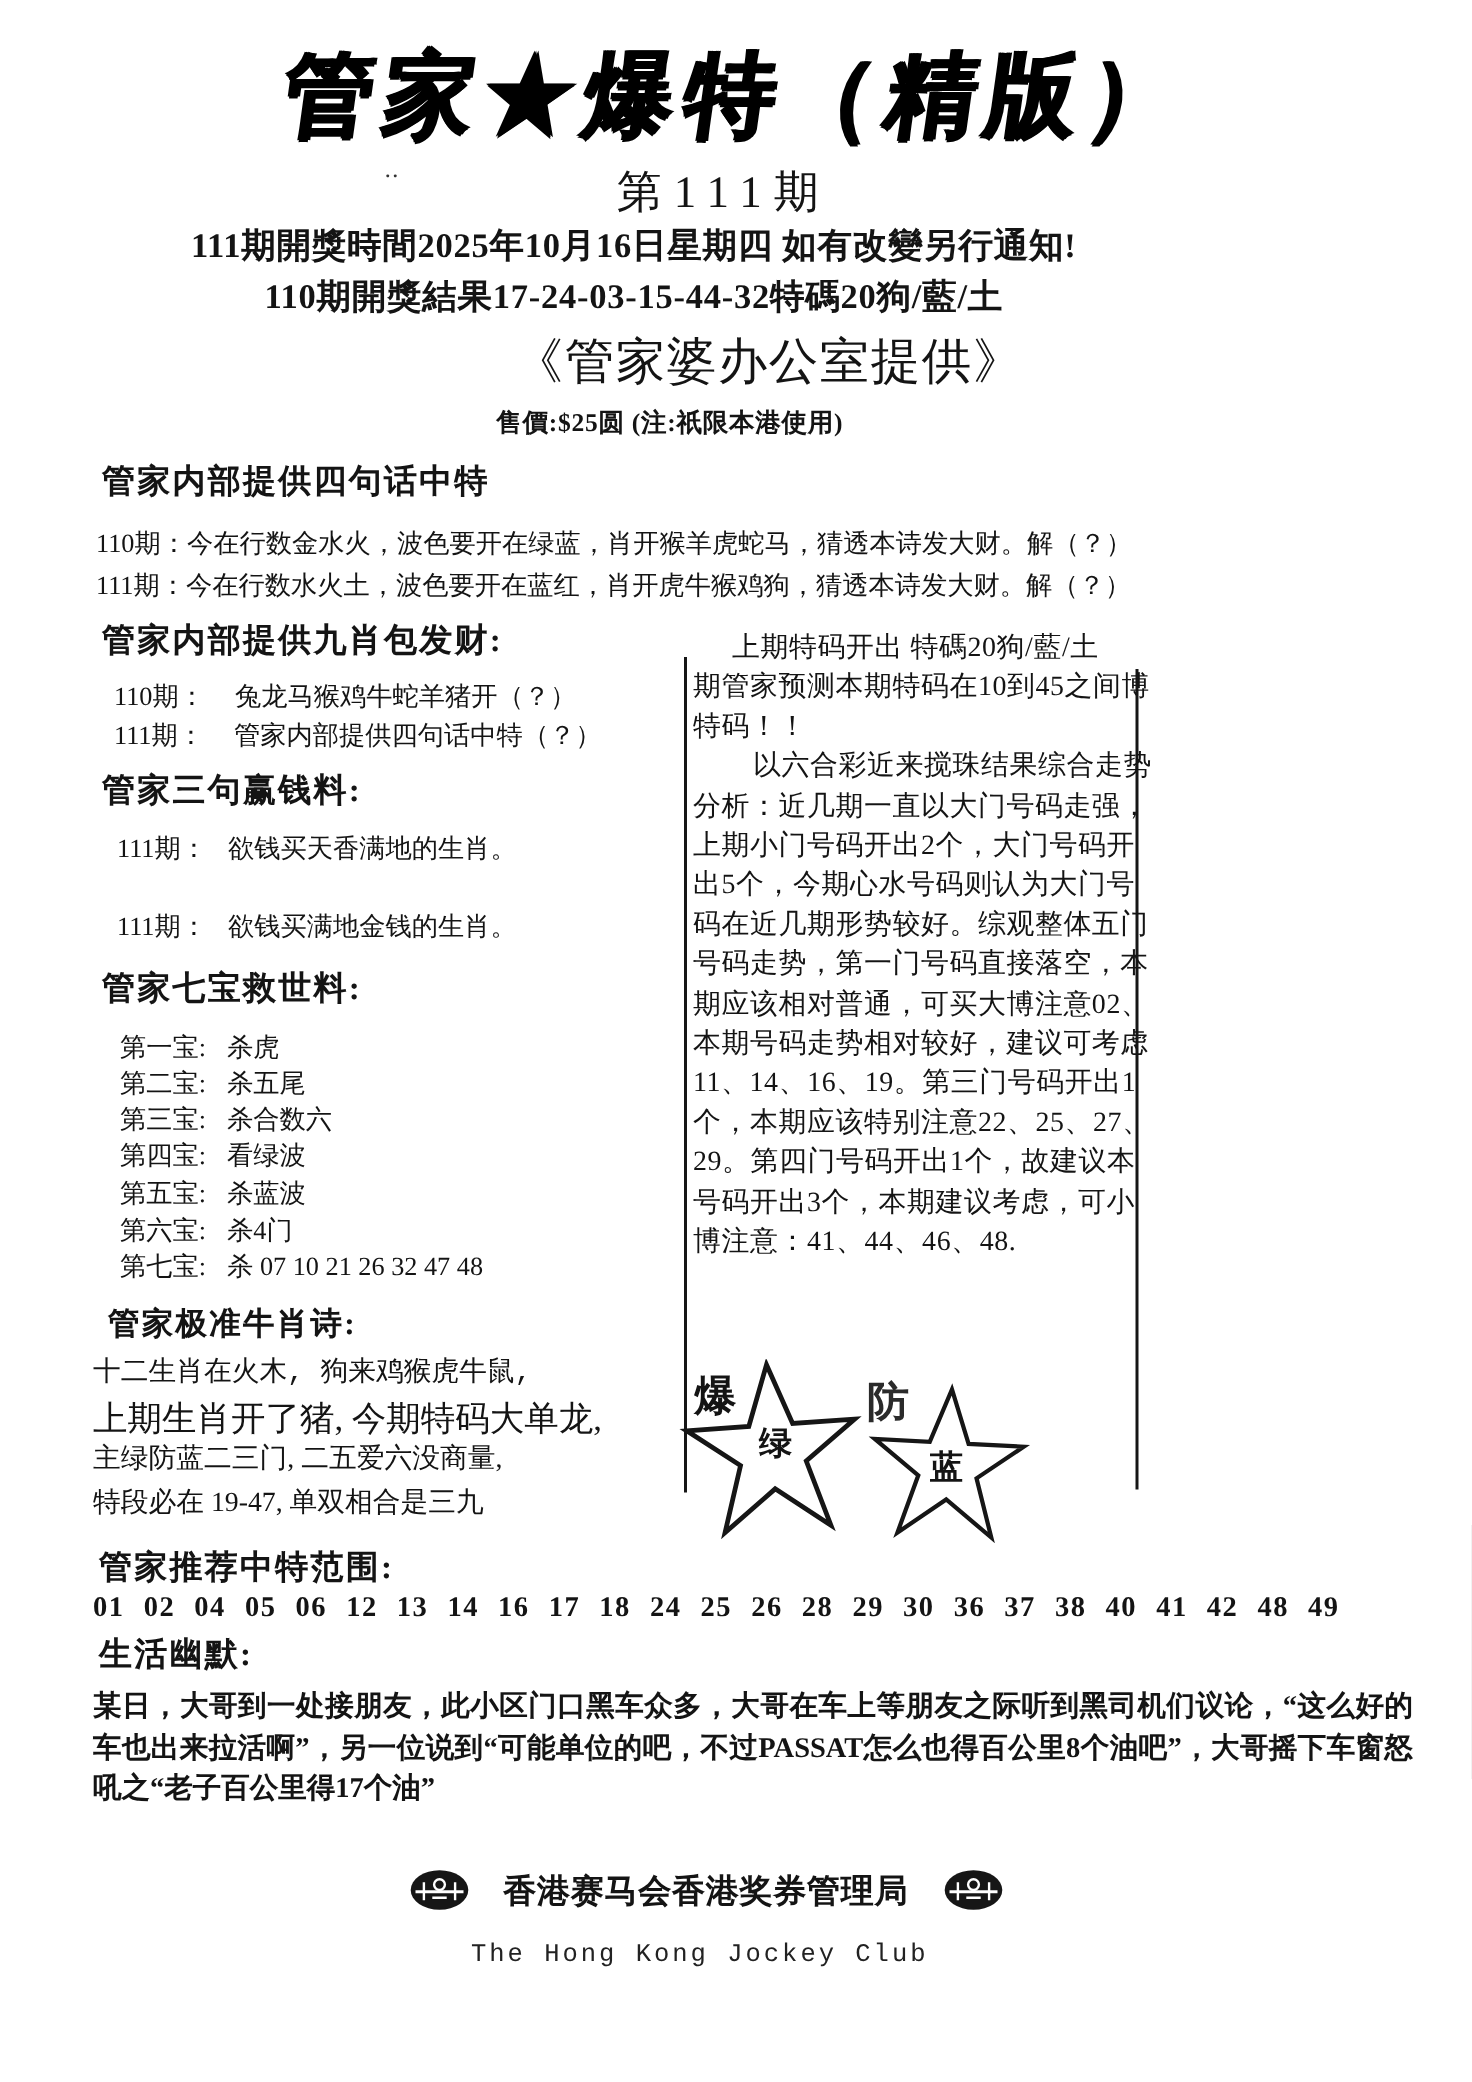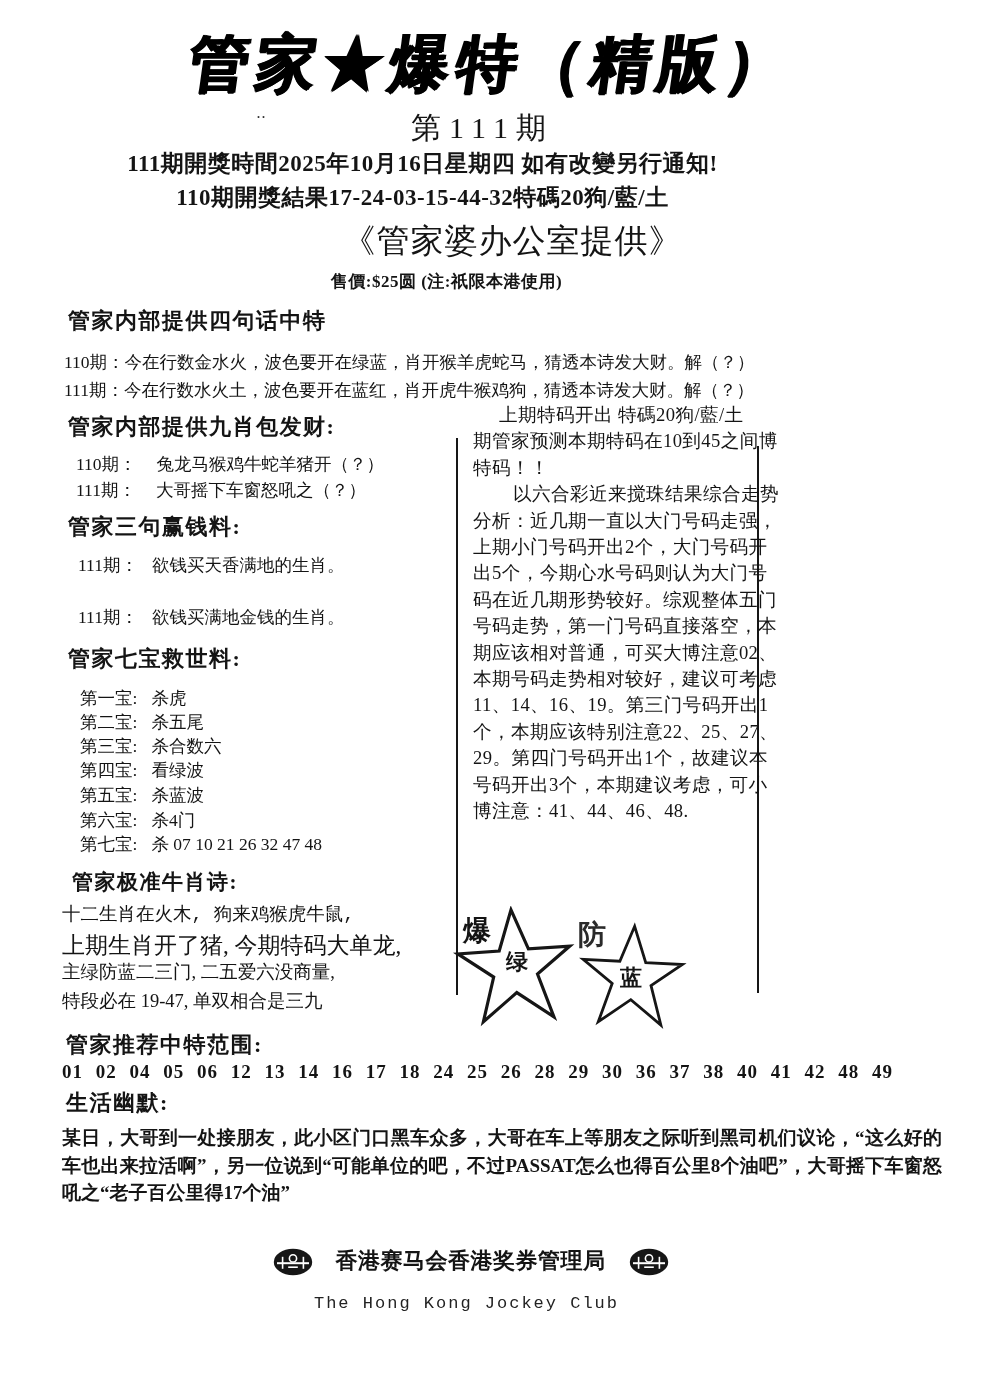--- a/index.html
+++ b/index.html
@@ -38,21 +38,21 @@
   .vrule{width:2px;background:#161616;}
 
   .star-wrap{pointer-events:none;}
   .star-label{font-size:28px;font-weight:bold;}
   .star-inner{font-size:22px;font-weight:bold;}
 
   .numbers{font-size:19px;font-weight:bold;letter-spacing:1px;word-spacing:7px;white-space:nowrap;}
   .humor{width:880px;font-size:19px;font-weight:bold;line-height:27.5px;text-align:justify;}
 
   .footer-row{top:1246px;margin-left:-20px;}
-  .footer-row .inner{display:inline-flex;align-items:flex-end;gap:23px;}
+  .footer-row .inner{display:inline-flex;align-items:flex-start;gap:23px;}
   .org-cn{font-size:22px;font-weight:bold;letter-spacing:0.5px;}
   .org-en{top:1294px;margin-left:-24px;font-size:17px;letter-spacing:2px;
           font-family:"Liberation Mono","DejaVu Sans Mono",monospace;color:#222;}
 </style>
 </head>
 <body>
 
 <div class="sheet">
 
   <div class="abs ctr main-title">管家★爆特（精版）</div>
@@ -65,21 +65,21 @@
 
   <div class="abs sec-head" style="left:68px;top:306px;">管家内部提供四句话中特</div>
   <div class="abs body-line" style="left:64px;top:350px;">110期：今在行数金水火，波色要开在绿蓝，肖开猴羊虎蛇马，猜透本诗发大财。解（？）</div>
   <div class="abs body-line" style="left:64px;top:378px;">111期：今在行数水火土，波色要开在蓝红，肖开虎牛猴鸡狗，猜透本诗发大财。解（？）</div>
 
   <div class="abs sec-head" style="left:68px;top:412px;">管家内部提供九肖包发财:</div>
   <div class="abs body-line" style="left:76px;top:452px;">
     <span class="lbl gap-lg">110期：</span><span>兔龙马猴鸡牛蛇羊猪开（？）</span>
   </div>
   <div class="abs body-line" style="left:76px;top:478px;">
-    <span class="lbl gap-lg">111期：</span><span>大哥摇下车窗怒吼之（？）</span>
+    <span class="lbl gap-lg">111期：</span><span>管家内部提供四句话中特（？）</span>
   </div>
 
   <div class="abs sec-head" style="left:68px;top:512px;">管家三句赢钱料:</div>
   <div class="abs body-line" style="left:78px;top:553px;">
     <span class="lbl gap-sm">111期：</span><span>欲钱买天香满地的生肖。</span>
   </div>
   <div class="abs body-line" style="left:78px;top:605px;">
     <span class="lbl gap-sm">111期：</span><span>欲钱买满地金钱的生肖。</span>
   </div>
 
@@ -108,21 +108,21 @@
 
   <div class="abs sec-head" style="left:72px;top:868px;font-size:21px;">管家极准牛肖诗:</div>
   <div class="abs body-line" style="left:62px;top:901px;font-size:18.5px;font-family:Liberation Mono, monospace;">十二生肖在火木, 狗来鸡猴虎牛鼠,</div>
   <div class="abs body-line" style="left:62px;top:930px;font-size:23px;">上期生肖开了猪, 今期特码大单龙,</div>
   <div class="abs body-line" style="left:62px;top:959px;font-size:18.5px;">主绿防蓝二三门, 二五爱六没商量,</div>
   <div class="abs body-line" style="left:62px;top:988px;font-size:18.5px;">特段必在 19-47, 单双相合是三九</div>
 
   <div class="abs vrule" style="left:456px;top:438px;height:557px;"></div>
   <div class="abs vrule" style="left:757px;top:446px;height:547px;"></div>
 
-  <div class="abs" style="left:462px;top:402px;width:296px;margin-left:11px;">
+  <div class="abs" style="left:462px;top:419px;width:296px;">
     <div class="rcol-line ind1">上期特码开出 特碼20狗/藍/土</div>
     <div class="rcol-line">期管家预测本期特码在10到45之间博</div>
     <div class="rcol-line">特码！！</div>
     <div class="rcol-line ind2">以六合彩近来搅珠结果综合走势</div>
     <div class="rcol-line">分析：近几期一直以大门号码走强，</div>
     <div class="rcol-line">上期小门号码开出2个，大门号码开</div>
     <div class="rcol-line">出5个，今期心水号码则认为大门号</div>
     <div class="rcol-line">码在近几期形势较好。综观整体五门</div>
     <div class="rcol-line">号码走势，第一门号码直接落空，本</div>
     <div class="rcol-line">期应该相对普通，可买大博注意02、</div>

